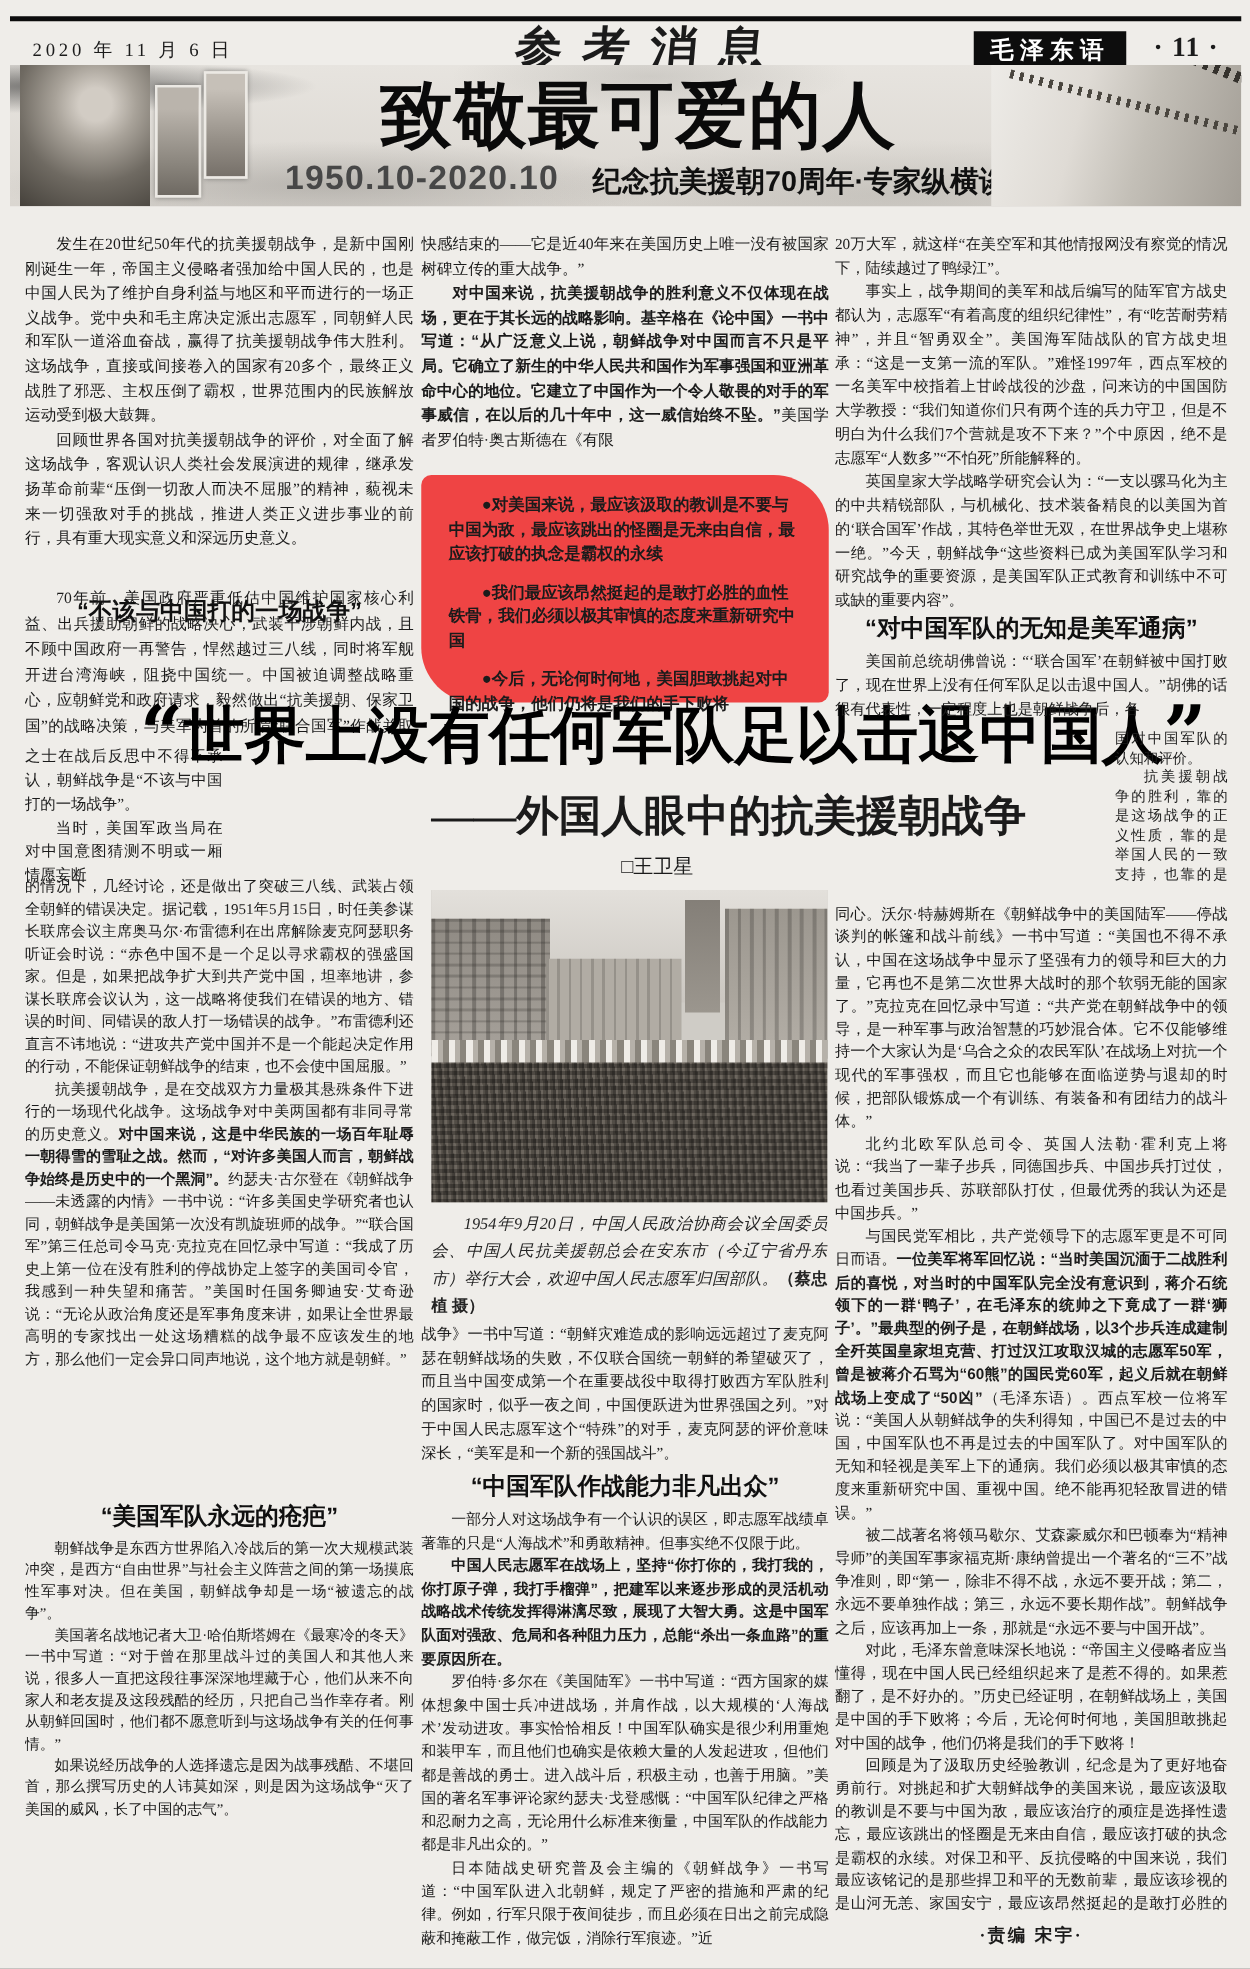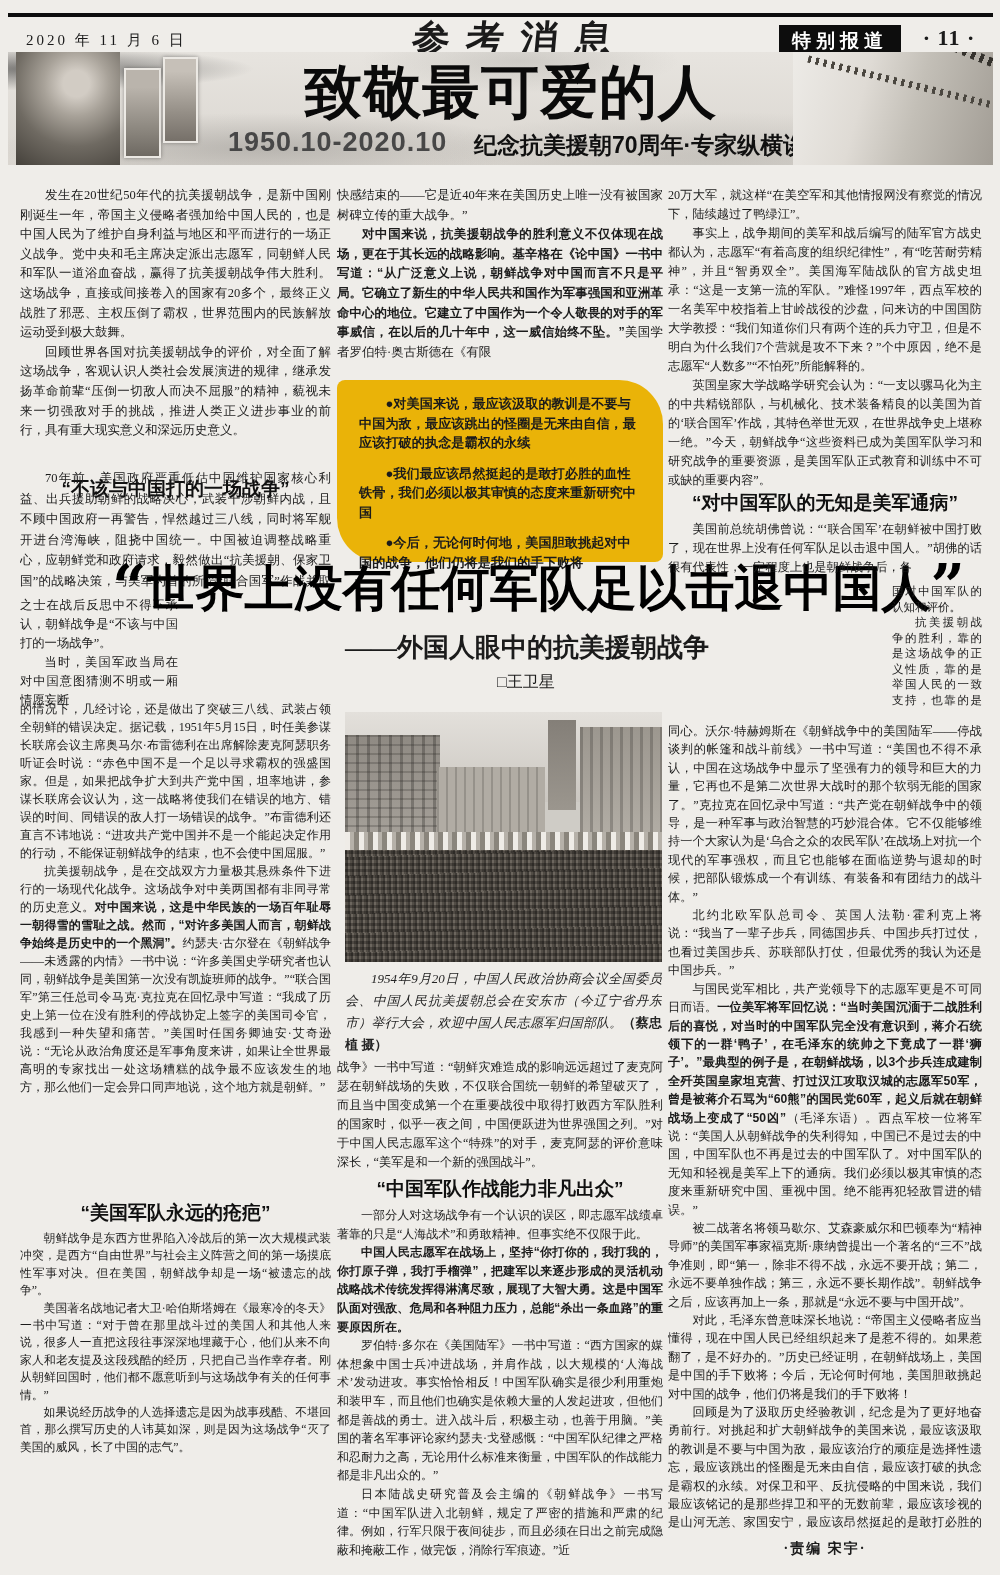--- a/index.html
+++ b/index.html
@@ -49,31 +49,31 @@
 
   #l-intro {left:20px;top:186px;width:311px;height:250px;font-size:12.5px;line-height:19.6px;font-family:Liberation Serif, serif;}
   #l-h1    {left:20px;top:440px;width:311px;margin-top:36px;}
   #l-b2    {left:20px;top:468px;width:311px;height:126px;font-size:12.5px;line-height:20.5px;}
   #l-narrow{left:20px;top:596px;width:158px;height:134px;font-size:12.3px;line-height:19px;}
   #l-b4    {left:20px;top:700px;width:311px;height:458px;font-size:12px;line-height:18px;}
   #l-h2    {left:20px;top:1200px;width:311px;}
   #l-b5    {left:20px;top:1230px;width:311px;height:338px;font-size:11.8px;line-height:17.4px;}
 
   #m-b1    {left:337px;top:186px;width:326px;height:190px;font-size:12.5px;line-height:19.6px;}
-  .quote-box{position:absolute;left:337px;top:380px;width:326px;height:182px;background:#eab308;
+  .quote-box{position:absolute;left:337px;top:380px;width:326px;height:182px;background:#ef4444;
      border-radius:8px 44px 8px 44px;padding:14px 22px;box-sizing:border-box;}
   .quote-box .para{font-family:"Liberation Sans",sans-serif;font-weight:bold;font-size:13.2px;line-height:19.5px;margin:0 0 11px;}
   #m-b2    {left:337px;top:1058px;width:326px;height:114px;font-size:12.2px;line-height:19px;}
   #m-h2    {left:337px;top:1176px;width:326px;}
   #m-b3    {left:337px;top:1206px;width:326px;height:362px;font-size:12px;line-height:18.6px;}
 
   .headline{position:absolute;left:112px;top:556px;width:792px;height:152px;}
   .hl-main{font-family:"Liberation Sans",sans-serif;font-weight:900;font-size:49px;color:#000;white-space:nowrap;letter-spacing:0;}
   .hl-q{font-family:"DejaVu Serif",serif;font-size:60px;font-weight:bold;line-height:0.9;vertical-align:-2px;}
-  .hl-sub{margin-top:8px;margin-left:233px;font-size:26px;font-weight:bold;white-space:nowrap;}
+  .hl-sub{margin-top:8px;margin-left:233px;font-size:34px;font-weight:bold;white-space:nowrap;}
   .hl-byline{margin-top:7px;margin-left:385px;font-size:16px;}
 
   .photo{position:absolute;left:345px;top:712px;width:317px;height:250px;background:#cfccc6;overflow:hidden;}
   .ph-sky{position:absolute;left:0;top:0;width:100%;height:36%;background:linear-gradient(#e3e0db,#cbc7c1);}
   .ph-bldg-left{position:absolute;left:0;top:9%;width:30%;height:44%;background:
      repeating-linear-gradient(90deg,rgba(35,33,30,.30) 0 3px,transparent 3px 11px),
      repeating-linear-gradient(0deg,rgba(35,33,30,.22) 0 2px,transparent 2px 9px),
      linear-gradient(#8f8a83,#a7a29b);}
   .ph-bldg-mid{position:absolute;left:29%;top:22%;width:34%;height:31%;background:
      repeating-linear-gradient(90deg,rgba(40,38,34,.20) 0 2px,transparent 2px 9px),#b1aca4;}
@@ -97,21 +97,21 @@
   #editor  {position:absolute;left:668px;top:1540px;width:314px;text-align:center;font-size:14px;font-weight:bold;letter-spacing:2px;}
 </style>
 </head>
 <body>
 
 <div class="page">
 
   <div class="rule" id="rule-top"></div>
   <div class="date">2020 年 11 月 6 日</div>
   <div class="masthead">参考消息</div>
-  <div class="badge">特别报道</div>
+  <div class="badge">毛泽东语</div>
   <div class="pagenum">· 11 ·</div>
   <div class="rule" id="rule-head"></div>
 
   <div class="banner">
     <div class="vet-photo"></div>
     <div class="portrait" id="portrait-1"></div>
     <div class="portrait" id="portrait-2"></div>
     <div class="banner-title">致敬最可爱的人</div>
     <div class="banner-dates">1950.10-2020.10</div>
     <div class="banner-sub">纪念抗美援朝70周年·专家纵横谈（10·完）</div>

